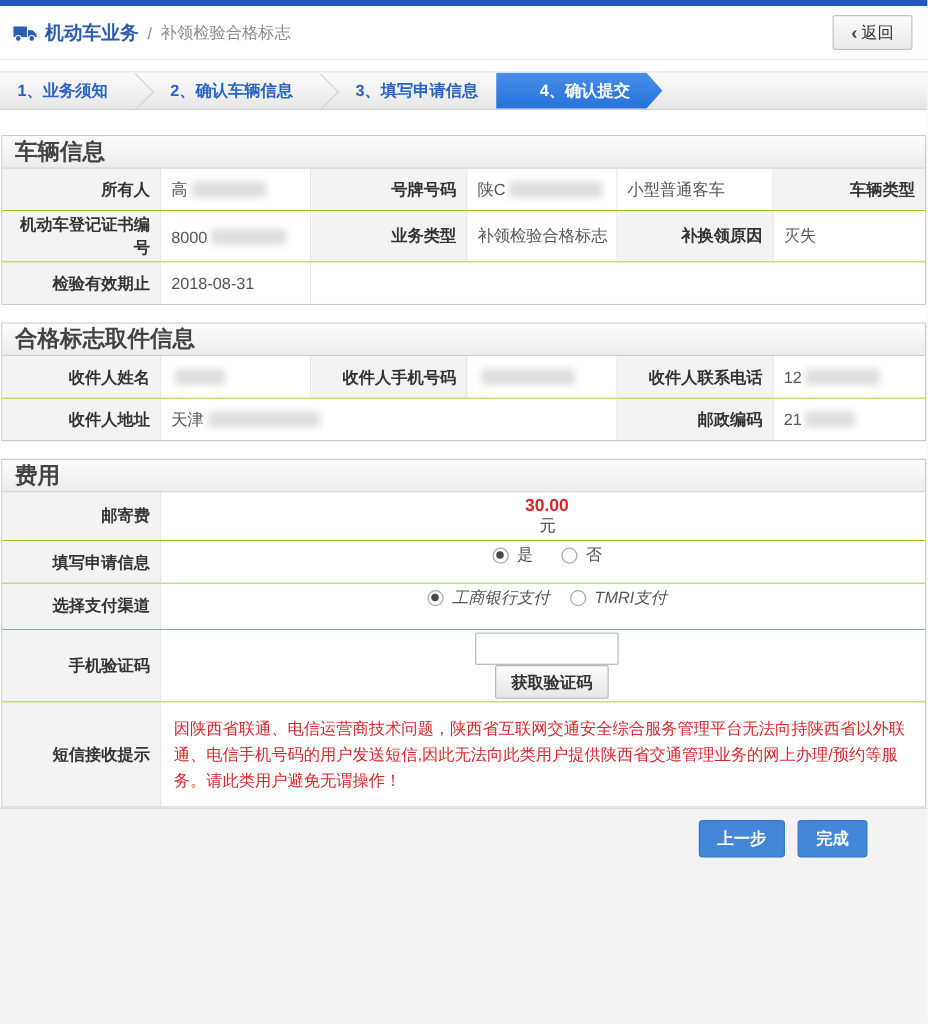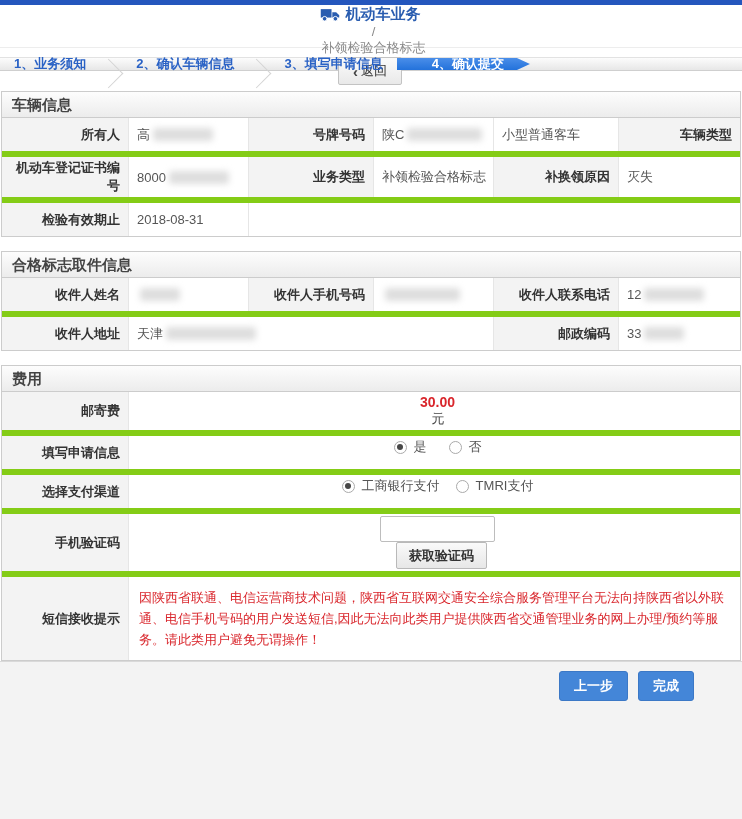--- a/index.html
+++ b/index.html
@@ -2,41 +2,41 @@
 <html><head>
 <meta charset="utf-8">
 <style>
   * { margin:0; padding:0; box-sizing:border-box; }
   html,body { width:742px; }
   body { font-family:"Liberation Sans","DejaVu Sans",sans-serif; background:#f3f3f3; height:819px; overflow:hidden; }
   .topbar { height:5px; background:#2456bd; }
   .page { background:#ffffff; }
 
   
-  .hdr { height:43px; display:flex; align-items:center; padding:0 12px 0 10px; border-bottom:1px solid #ededed; background:#fff;flex-direction:column; }
+  .hdr { height:43px; display:flex; align-items:center; padding:0 12px 0 10px; border-bottom:1px solid #ededed; background:#fff; }
   .hdr-title { color:#2a5db0; font-size:15px; font-weight:bold; display:flex; align-items:center; gap:6px; }
   .hdr-crumb { color:#8a8a8a; font-size:13px; margin-left:7px; }
   .hdr-spacer { flex:1; }
   .back-btn { display:flex; align-items:center; gap:3px; padding:4px 14px; font-size:13px; color:#333; background:linear-gradient(180deg,#fbfbfb,#e9e9e9); border:1px solid #c3c3c3; border-radius:2px; cursor:pointer; }
   .back-btn .chev { font-size:15px; font-weight:bold; color:#444; line-height:1; }
 
   
-  .steps { margin-top:9px; height:14px; background:linear-gradient(180deg,#fcfcfc,#e7e7e7); border-top:1px solid #e2e2e2; border-bottom:1px solid #cfcfcf; display:flex; align-items:stretch; }
+  .steps { margin-top:9px; height:31px; background:linear-gradient(180deg,#fcfcfc,#e7e7e7); border-top:1px solid #e2e2e2; border-bottom:1px solid #cfcfcf; display:flex; align-items:stretch; }
   .step { display:flex; align-items:center; padding:0 16px 0 20px; color:#2a62c5; font-size:13px; font-weight:bold; cursor:pointer; }
   .step.first { padding-left:14px; }
   .step-sep { width:14px; position:relative; }
   .step-sep::before { content:""; position:absolute; top:5px; left:-4px; width:20px; height:20px; border-top:1px solid #d4d4d4; border-right:1px solid #d4d4d4; transform:rotate(45deg); }
   .step.active { background:linear-gradient(180deg,#4a8ee9,#2372db); color:#fff; padding:0 26px 0 35px; clip-path:polygon(0 0, calc(100% - 13px) 0, 100% 50%, calc(100% - 13px) 100%, 0 100%); margin-left:-2px; }
 
   
   .section { border:1px solid #cccccc; margin:0 1px; background:#fff; }
   .sec-vehicle { margin-top:20px; }
   .sec-gap { margin-top:14px; }
-  .sec-hd { height:26px; line-height:25px; padding-left:10px; font-size:15px; font-weight:bold; color:#444; background:linear-gradient(180deg,#fdfdfd,#ececec); border-bottom:1px solid #cccccc; }
-  .row { display:grid; border-bottom:6px solid #84cc16; min-height:33px; }
+  .sec-hd { height:26px; line-height:25px; padding-left:10px; font-size:18px; font-weight:bold; color:#444; background:linear-gradient(180deg,#fdfdfd,#ececec); border-bottom:1px solid #cccccc; }
+  .row { display:grid; border-bottom:1px solid #84cc16; min-height:33px; }
   .row:last-child { border-bottom:none; }
   .g6 { grid-template-columns:127px 120px 125px 120px 125px 1fr; }
   .g3 { grid-template-columns:127px 120px 1fr; }
   .g2 { grid-template-columns:127px 1fr; }
   .g4 { grid-template-columns:127px 365px 125px 1fr; }
   .cell { display:flex; align-items:center; border-right:1px solid #e6e6e6; font-size:13px; min-height:33px; }
   .cell:last-child { border-right:none; }
   .lbl { justify-content:flex-end; padding:2px 8px; background:#f3f3f3; color:#333; font-weight:bold; text-align:right; }
   .val { padding:2px 4px 2px 8px; color:#555; background:#fff; }
   .blur { display:inline-block; height:13px; border-radius:3px; background:#dedede; filter:blur(3px); margin-left:3px; vertical-align:middle; }
@@ -173,21 +173,21 @@
         </div>
     </div>
     <div class="row g4">
       <div class="cell lbl">收件人地址</div>
       <div class="cell val">
           <span>天津</span>
           <span class="blur w90"></span>
         </div>
       <div class="cell lbl">邮政编码</div>
       <div class="cell val">
-          <span>33</span>
+          <span>21</span>
           <span class="blur w40"></span>
         </div>
     </div>
   </div>
 
   <div class="section sec-gap">
     <div class="sec-hd">费用</div>
     <div class="row g2" style="min-height:34px;">
       <div class="cell lbl">邮寄费</div>
       <div class="cell val fee-val">
@@ -206,21 +206,21 @@
           <span class="radio-opt">
             <span class="radio"></span>
             <span>否</span>
           </span>
         </div>
       </div>
     </div>
     <div class="row g2" style="min-height:37px;">
       <div class="cell lbl">选择支付渠道</div>
       <div class="cell val fee-val">
-        <div class="radio-group" style="gap:16px;">
+        <div class="radio-group" style="gap:16px;font-style:italic;">
           <span class="radio-opt">
             <span class="radio on"></span>
             <span>工商银行支付</span>
           </span>
           <span class="radio-opt">
             <span class="radio"></span>
             <span>TMRI支付</span>
           </span>
         </div>
       </div>

